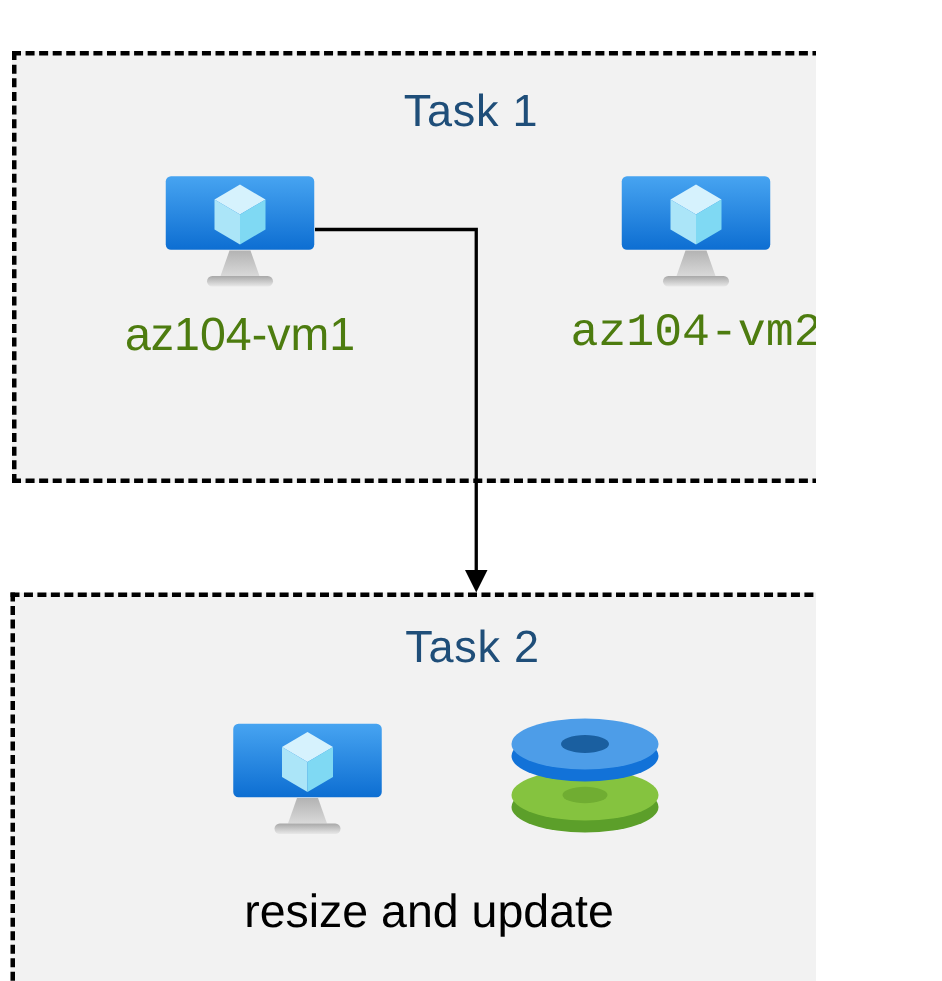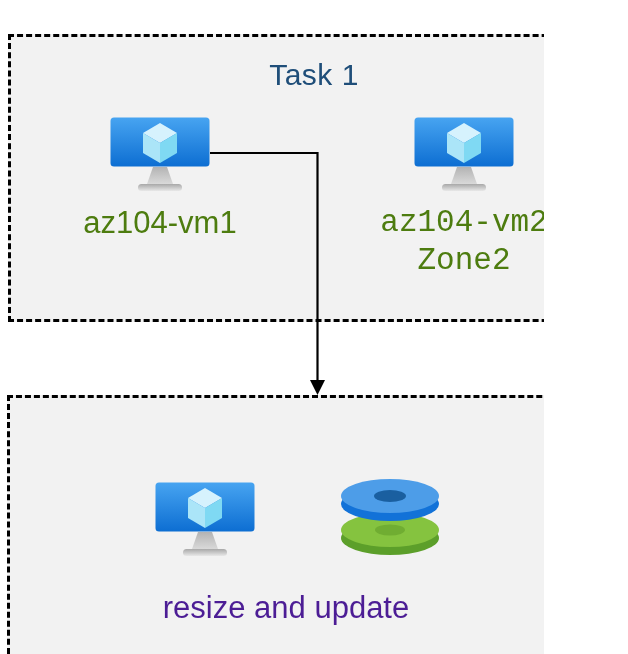--- a/index.html
+++ b/index.html
@@ -37,21 +37,21 @@
     text-align: center;
     font-size: 31px;
     line-height: 38px;
     color: #4d7c0f;
   }
   .caption {
     position: absolute;
     width: 300px;
     text-align: center;
     font-size: 31px;
-    color: #4c1d95;
+    color: #000000;
   }
   .arrow-layer {
     position: absolute;
     left: 0; top: 0;
     width: 628px; height: 654px;
     pointer-events: none;
   }
   .defs-holder { position: absolute; width: 0; height: 0; overflow: hidden; }
 </style>
 </head>
@@ -94,25 +94,25 @@
     <svg class="icon" style="left:403px; top:80px;" width="100" height="75" viewBox="0 0 100 75">
       <rect x="0.5" y="0.5" width="99" height="49" rx="3.5" fill="url(#screenGrad)"></rect>
       <polygon points="50,6 67,16 50,26 33,16" fill="#d6f2fd"></polygon>
       <polygon points="33,16 50,26 50,46 33,36" fill="#abe5f8"></polygon>
       <polygon points="67,16 50,26 50,46 67,36" fill="#7fd9f3"></polygon>
       <polygon points="43,50 57,50 63,67 37,67" fill="url(#standGrad)"></polygon>
       <rect x="28" y="67" width="44" height="7" rx="3.5" fill="url(#baseGrad)"></rect>
     </svg>
     <div class="vm-label" style="left:353px; top:167px;font-family:Liberation Mono, monospace;">
       <div>az104-vm2</div>
-      <div>Zone2</div>
     </div>
   </section>
 
   <section class="task-box t2">
+    <div class="task-title">Task 2</div>
 
     <svg class="icon" style="left:145px; top:84px;" width="100" height="75" viewBox="0 0 100 75">
       <rect x="0.5" y="0.5" width="99" height="49" rx="3.5" fill="url(#screenGrad)"></rect>
       <polygon points="50,6 67,16 50,26 33,16" fill="#d6f2fd"></polygon>
       <polygon points="33,16 50,26 50,46 33,36" fill="#abe5f8"></polygon>
       <polygon points="67,16 50,26 50,46 67,36" fill="#7fd9f3"></polygon>
       <polygon points="43,50 57,50 63,67 37,67" fill="url(#standGrad)"></polygon>
       <rect x="28" y="67" width="44" height="7" rx="3.5" fill="url(#baseGrad)"></rect>
     </svg>
 

